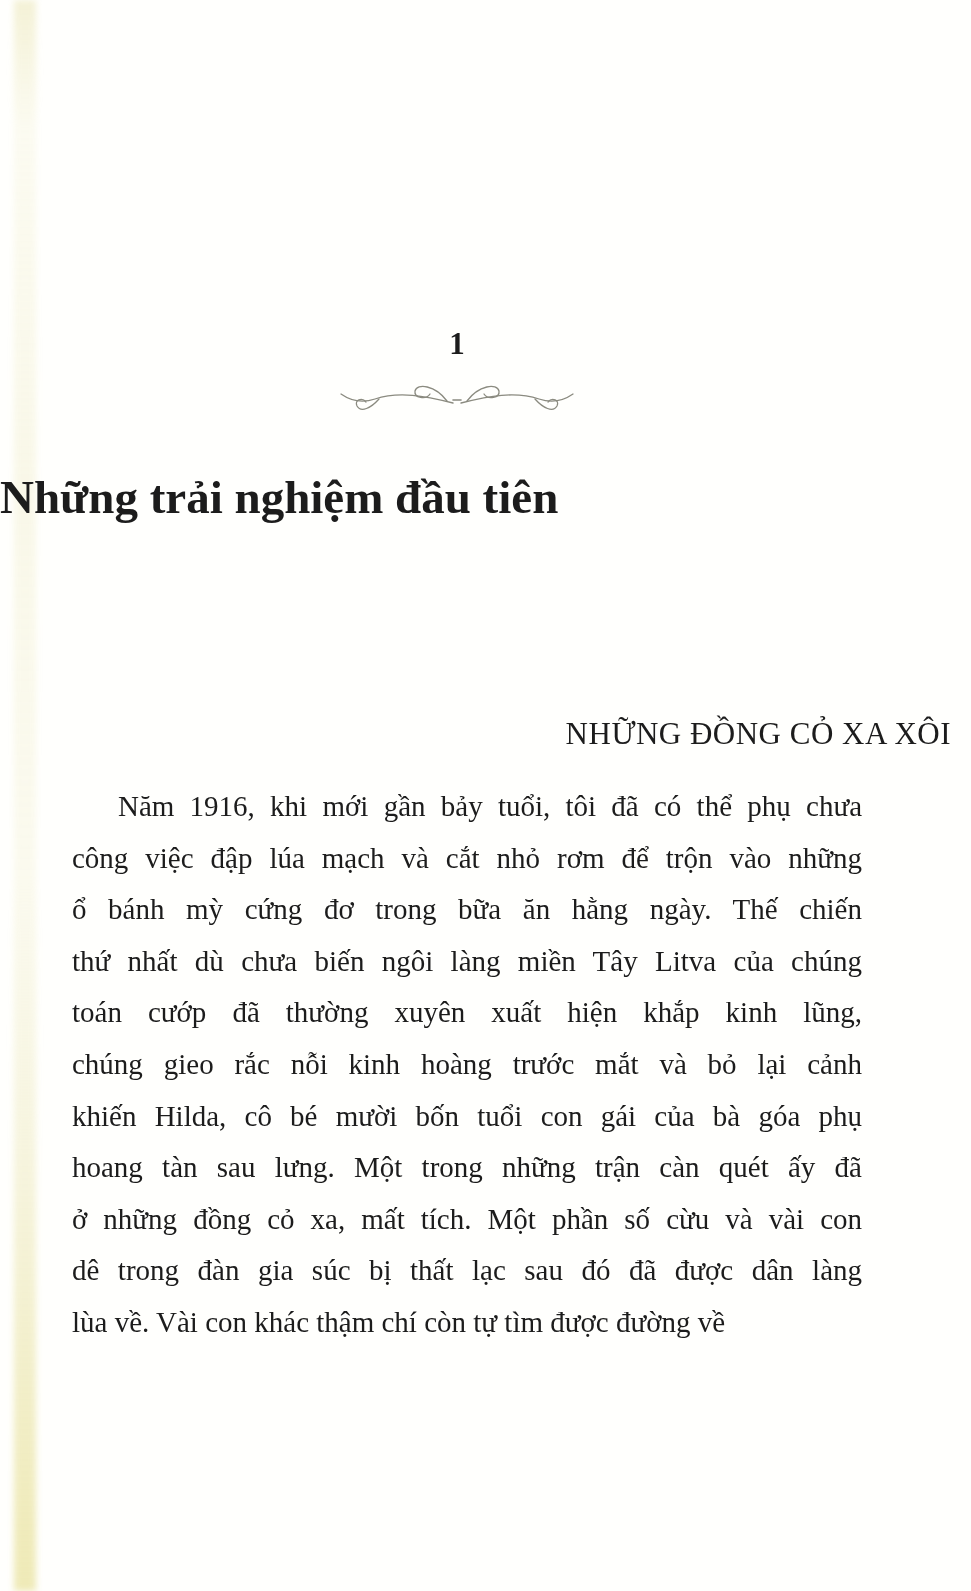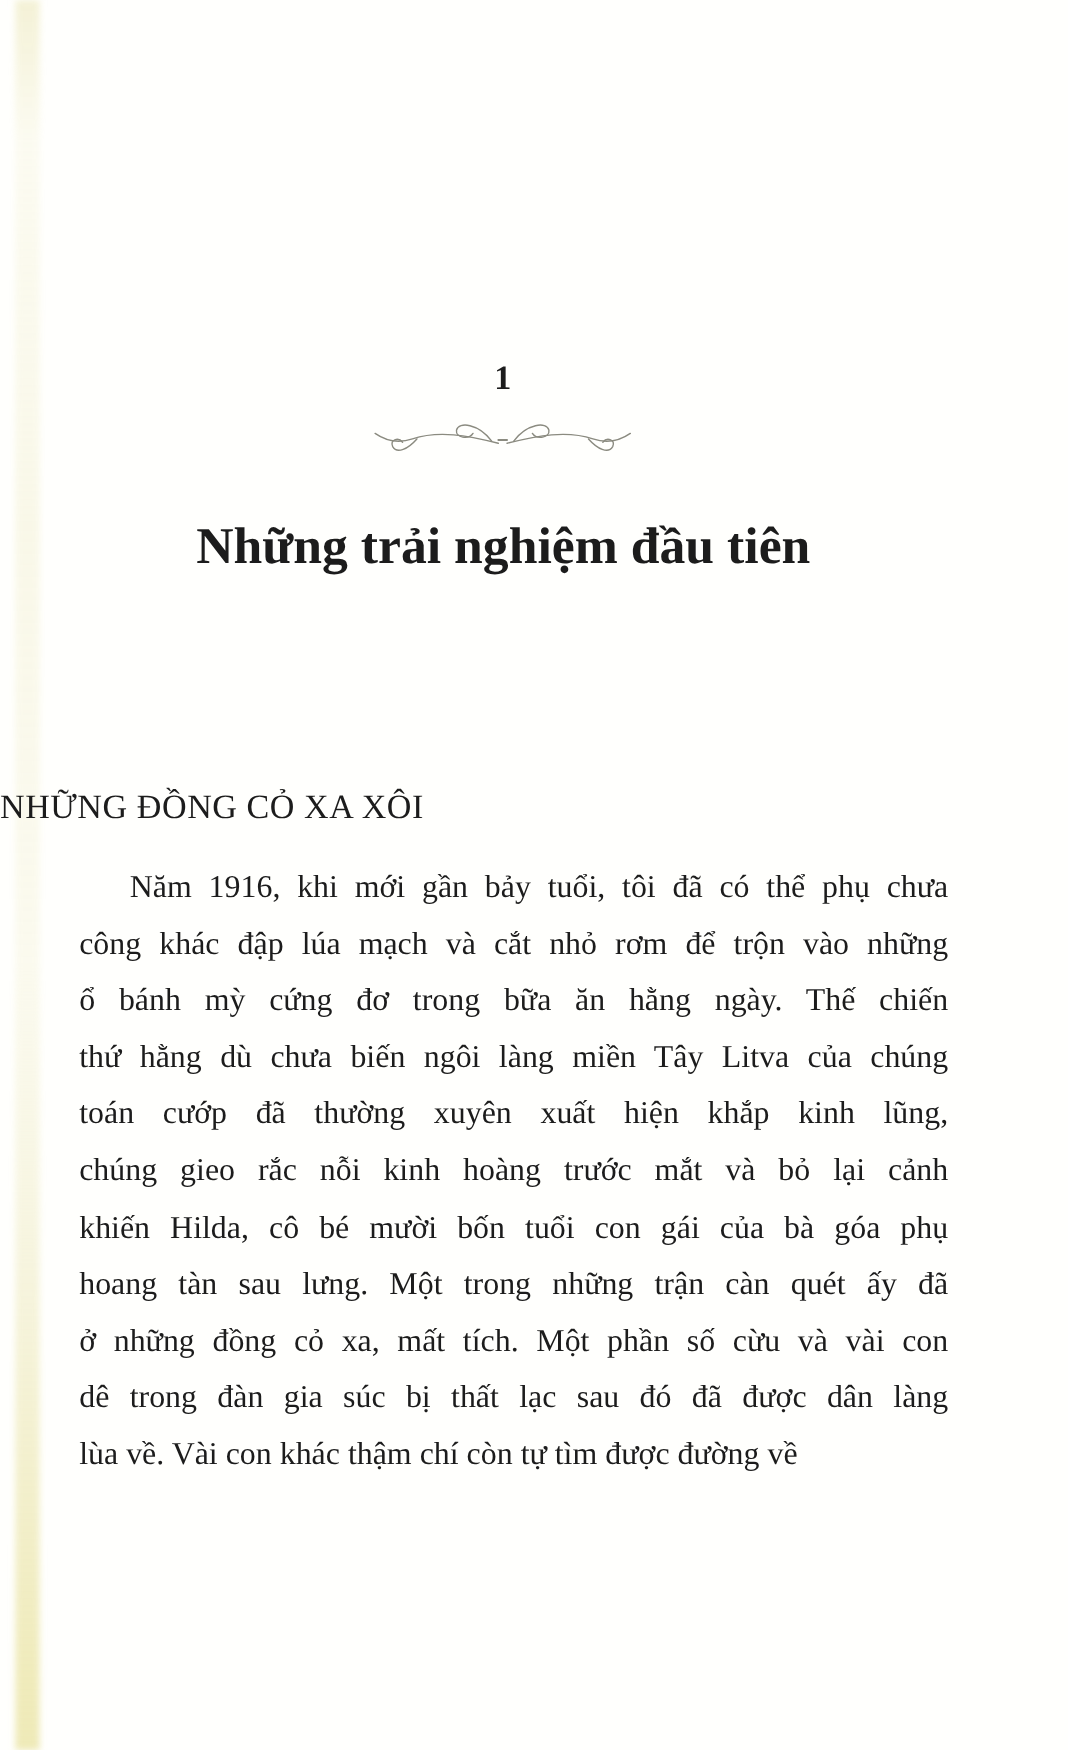--- a/index.html
+++ b/index.html
@@ -50,34 +50,34 @@
     top: 378px;
     left: 337px;
     width: 240px;
     height: 46px;
   }
   .chapter-title {
     position: absolute;
     top: 470px;
     left: 0;
     width: 915px;
-    text-align: center;
     font-size: 47px;
     font-weight: 700;
     letter-spacing: 0px;
   }
   .section-heading {
     position: absolute;
     top: 716px;
     left: 0;
     width: 915px;
-    text-align: left;
+    text-align: right;
     font-size: 31px;
     font-weight: 400;
     letter-spacing: 0.5px;
+    padding-left: 36px;
   }
   .body-paragraph {
     position: absolute;
     top: 781px;
     left: 72px;
     width: 790px;
     font-size: 29px;
     line-height: 51.6px;
   }
   .body-line {
@@ -120,23 +120,23 @@
     <use href="#fl-right" transform="translate(240,0) scale(-1,1)"></use>
     <path d="M116 22 h 8" stroke-width="1.6"></path>
   </svg>
 
   <div class="chapter-title">Những trải nghiệm đầu tiên</div>
 
   <div class="section-heading">NHỮNG ĐỒNG CỎ XA XÔI</div>
 
   <div class="body-paragraph">
       <div class="body-line first">Năm 1916, khi mới gần bảy tuổi, tôi đã có thể phụ chưa</div>
-      <div class="body-line">công khác đập lúa mạch và cắt nhỏ rơm để trộn vào những</div>
+      <div class="body-line">công việc đập lúa mạch và cắt nhỏ rơm để trộn vào những</div>
       <div class="body-line">ổ bánh mỳ cứng đơ trong bữa ăn hằng ngày. Thế chiến</div>
-      <div class="body-line">thứ hằng dù chưa biến ngôi làng miền Tây Litva của chúng</div>
+      <div class="body-line">thứ nhất dù chưa biến ngôi làng miền Tây Litva của chúng</div>
       <div class="body-line">toán cướp đã thường xuyên xuất hiện khắp kinh lũng,</div>
       <div class="body-line">chúng gieo rắc nỗi kinh hoàng trước mắt và bỏ lại cảnh</div>
       <div class="body-line">khiến Hilda, cô bé mười bốn tuổi con gái của bà góa phụ</div>
       <div class="body-line">hoang tàn sau lưng. Một trong những trận càn quét ấy đã</div>
       <div class="body-line">ở những đồng cỏ xa, mất tích. Một phần số cừu và vài con</div>
       <div class="body-line">dê trong đàn gia súc bị thất lạc sau đó đã được dân làng</div>
       <div class="body-line last">lùa về. Vài con khác thậm chí còn tự tìm được đường về</div>
     </div>
 
 

